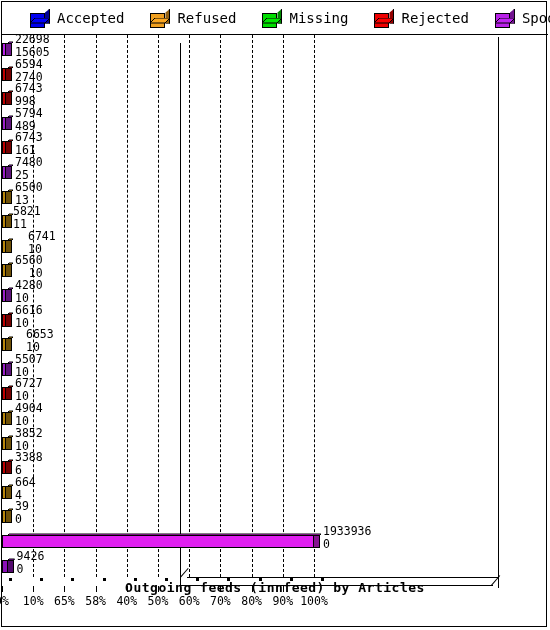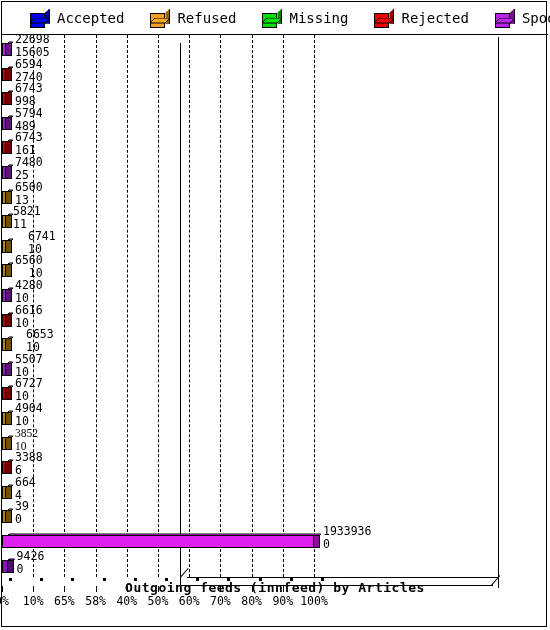--- a/index.html
+++ b/index.html
@@ -357,21 +357,21 @@
             <div>4904</div>
             <div>10</div>
           </div>
         </div>
         <div class="row" style="top: 393.6px;">
           <div class="bar3d-top" style="left: 0px; top: 0px; width: 12px;"><svg width="13" height="9">
               <polygon points="0,8 7,1 11,1 4,8" fill="#c7910c" stroke="#000" stroke-width="1"></polygon>
             </svg></div>
           <div class="bar3d-side" style="left: 3px; top: 8px; background: rgb(110, 80, 7);"></div>
           <div class="bar" title="weretis.net" style="width: 4px; background: rgb(184, 134, 11);"></div>
-          <div class="vlabels" style="left: 13px; font-family: Liberation Serif, serif;">
+          <div class="vlabels" style="left: 13px;">
             <div>3852</div>
             <div>10</div>
           </div>
         </div>
         <div class="row" style="top: 418.2px;">
           <div class="bar3d-top" style="left: 0px; top: 0px; width: 12px;"><svg width="13" height="9">
               <polygon points="0,8 7,1 11,1 4,8" fill="#cf0000" stroke="#000" stroke-width="1"></polygon>
             </svg></div>
           <div class="bar3d-side" style="left: 3px; top: 8px; background: rgb(115, 0, 0);"></div>
           <div class="bar" title="nntp.terraraq.uk" style="width: 4px; background: rgb(192, 0, 0);"></div>

